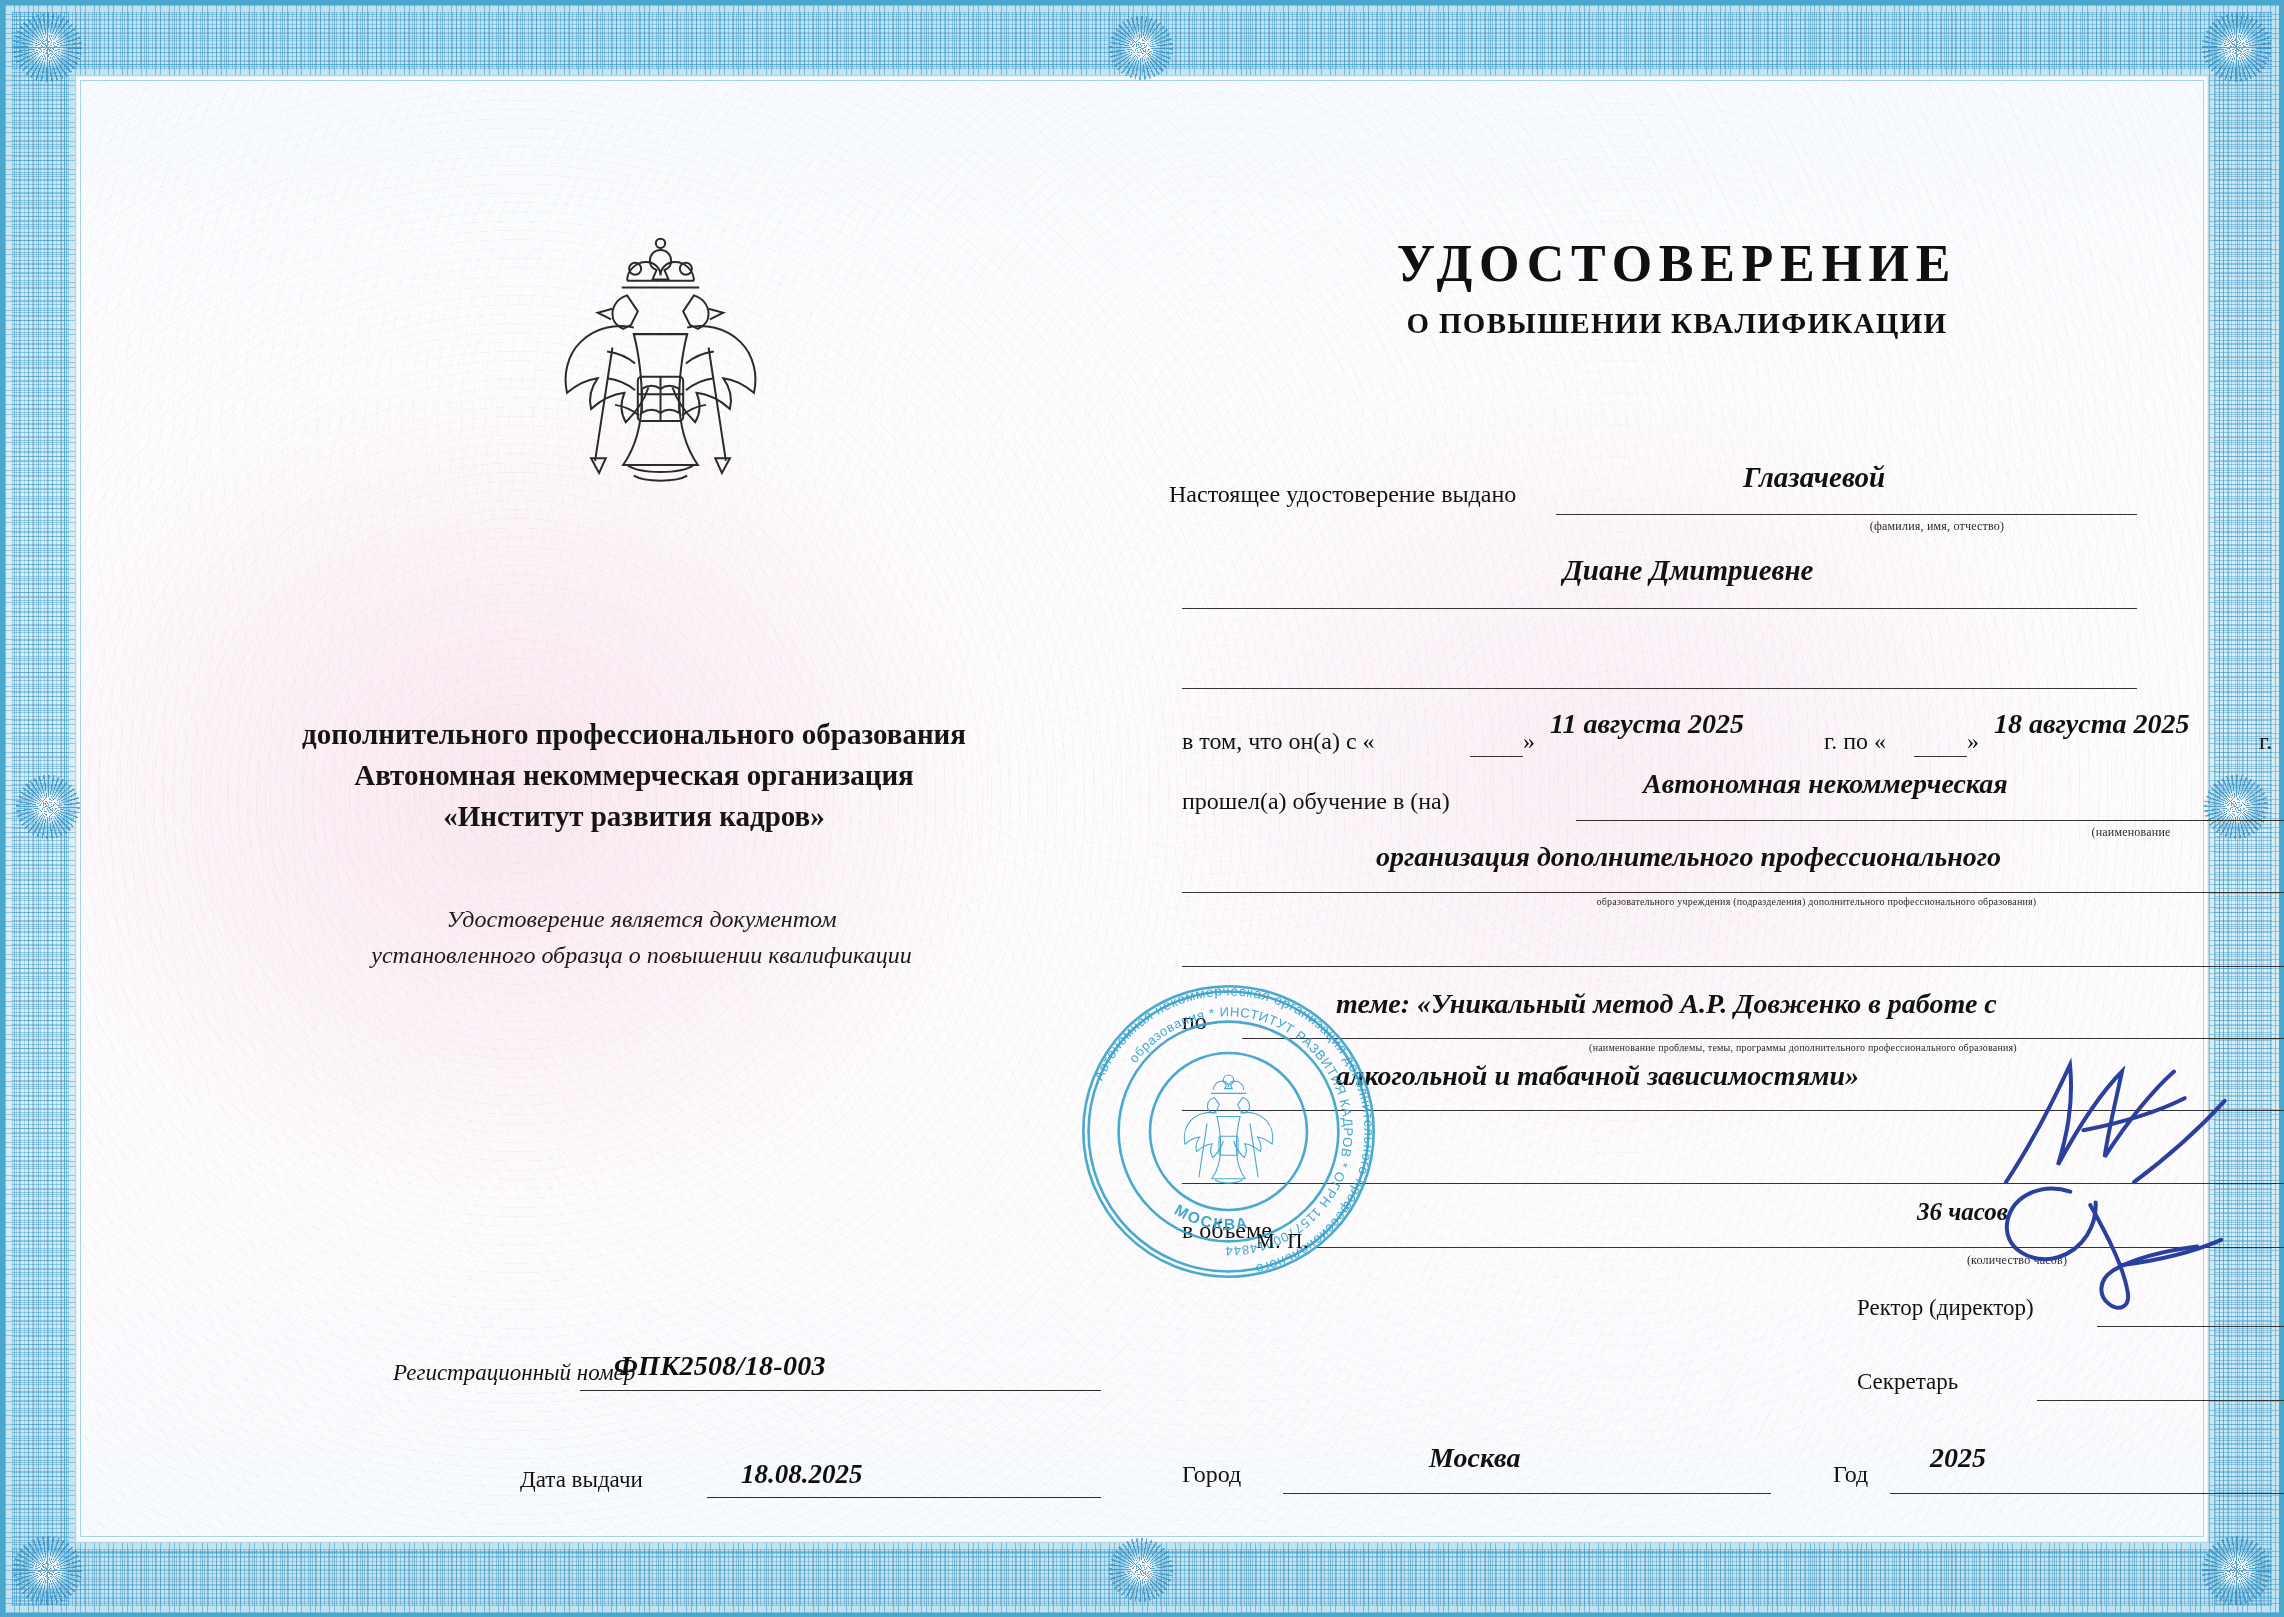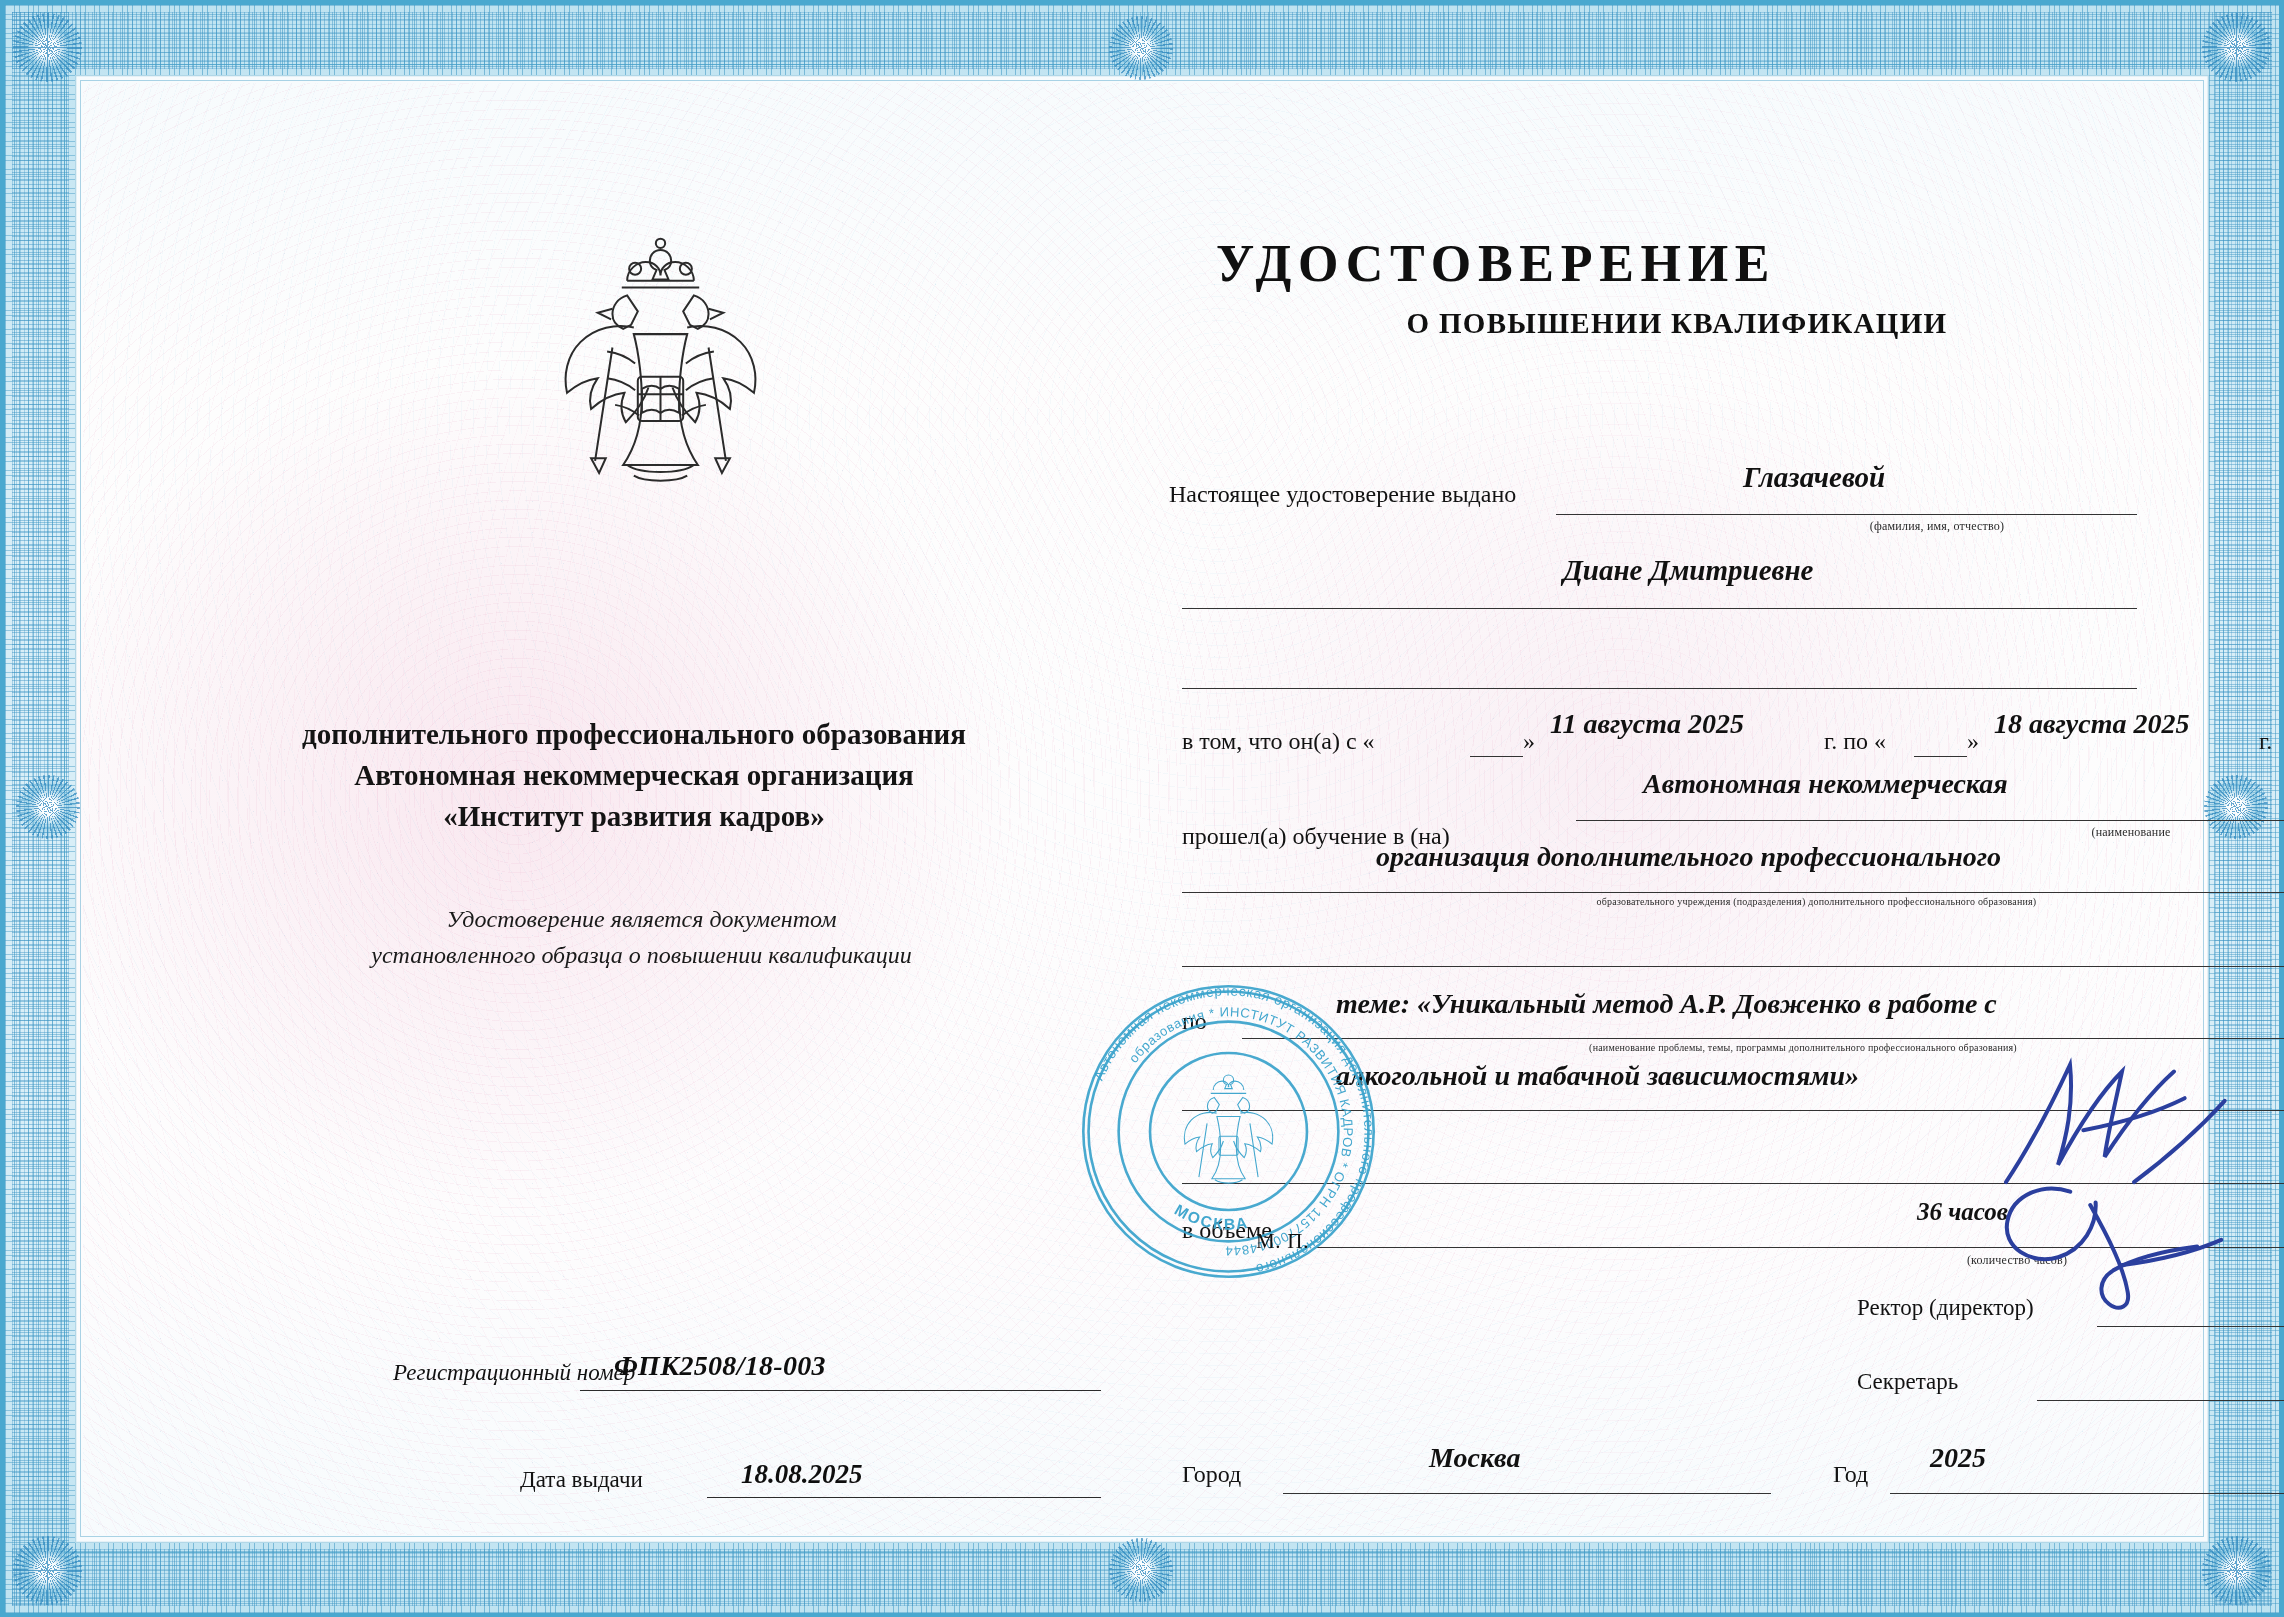--- a/index.html
+++ b/index.html
@@ -122,21 +122,21 @@
   .reg-value{position:absolute;left:314px;top:1.3px;font-style:italic;font-weight:bold;font-size:28px;color:#0e0e0e;letter-spacing:0.3px;}
 
   .date-row{position:absolute;left:200px;top:1356px;width:801px;height:47px;}
   .date-label{position:absolute;left:220px;top:10.7px;font-size:23px;color:#121212;}
   .date-line{position:absolute;left:407px;top:41px;width:394px;border-bottom:1.3px solid #2b2b2b;}
   .date-value{position:absolute;left:441px;top:2.7px;font-style:italic;font-weight:bold;font-size:27px;color:#0e0e0e;}
 
   
   .right-col{position:absolute;left:1149px;top:100px;width:1042px;height:1416px;}
   .title-main{
-    position:absolute;left:67px;top:134px;width:922px;text-align:left;
+    position:absolute;left:67px;top:134px;width:922px;text-align:center;
     font-weight:bold;font-size:52px;letter-spacing:6.7px;color:#101010;
   }
   .title-sub{
     position:absolute;left:67px;top:207px;width:922px;text-align:center;
     font-weight:bold;font-size:29px;letter-spacing:1.3px;color:#101010;
   }
   .ruled{position:absolute;border-bottom:1.3px solid #333;}
   .lbl{position:absolute;font-size:24px;color:#121212;}
   .hand{
     position:absolute;font-style:italic;font-weight:bold;color:#111;
@@ -263,21 +263,21 @@
     <div class="lbl" style="left:33px;top:628px;">в том, что он(а) с «</div>
     <div class="ruled" style="left:321px;top:656px;width:53px;"></div>
     <div class="lbl" style="left:374px;top:628px;">»</div>
     <div class="hand" style="left:401px;top:608px;font-size:28px;">11 августа 2025</div>
     <div class="lbl" style="left:675px;top:628px;">г. по «</div>
     <div class="ruled" style="left:765px;top:656px;width:53px;"></div>
     <div class="lbl" style="left:818px;top:628px;">»</div>
     <div class="hand" style="left:845px;top:608px;font-size:28px;">18 августа 2025</div>
     <div class="lbl" style="left:1110px;top:628px;">г.</div>
 
-    <div class="lbl" style="left:33px;top:688px;margin-top:35px;">прошел(а)  обучение  в  (на)</div>
+    <div class="lbl" style="left:33px;top:688px;">прошел(а)  обучение  в  (на)</div>
     <div class="ruled" style="left:427px;top:720px;width:708px;"></div>
     <div class="hand" style="left:494px;top:668px;font-size:28px;">Автономная некоммерческая</div>
     <div class="tiny" style="left:862px;top:725px;width:240px;">(наименование</div>
 
     <div class="ruled" style="left:33px;top:792px;width:1102px;"></div>
     <div class="hand" style="left:227px;top:741px;font-size:28px;">организация дополнительного профессионального</div>
     <div class="tiny sm" style="left:200px;top:796px;width:935px;">образовательного  учреждения  (подразделения)  дополнительного  профессионального  образования)</div>
 
     <div class="ruled" style="left:33px;top:866px;width:1102px;"></div>
 

